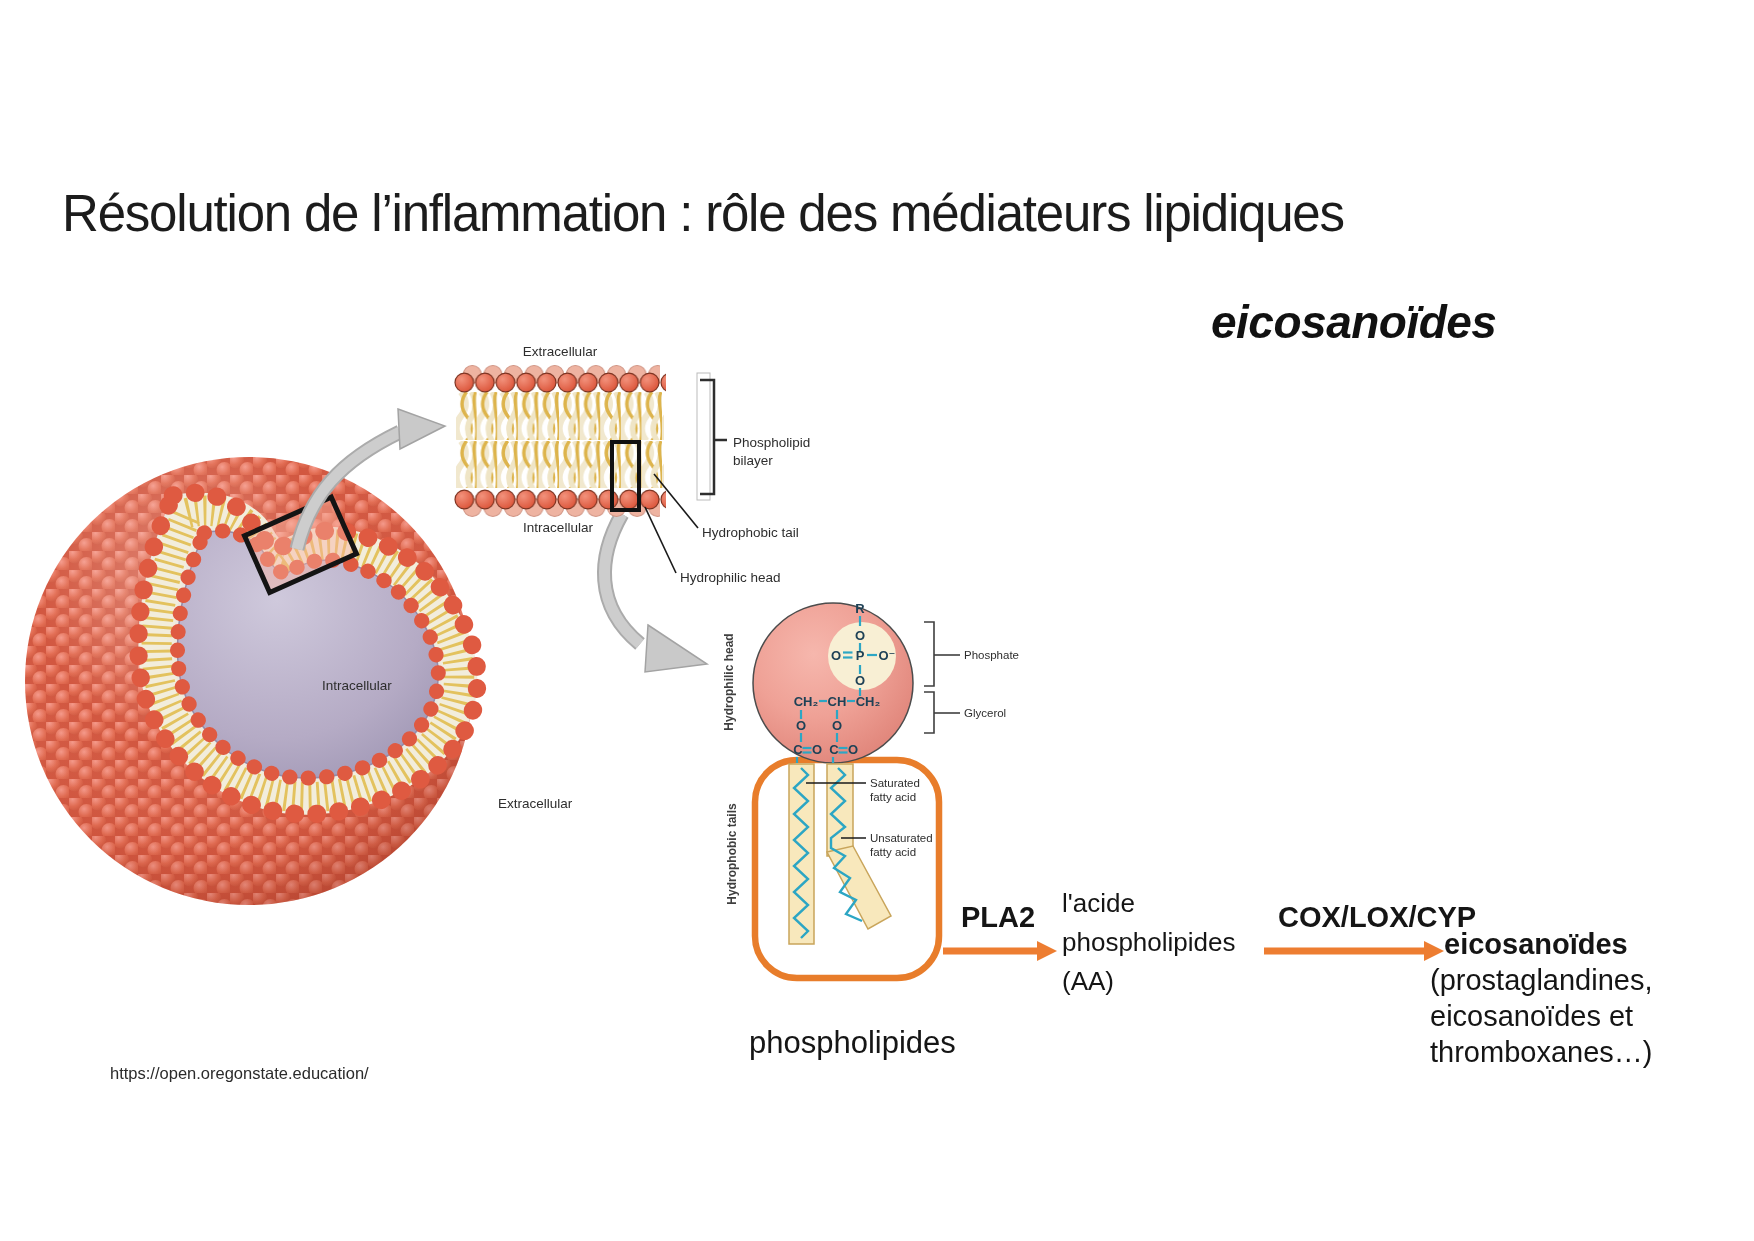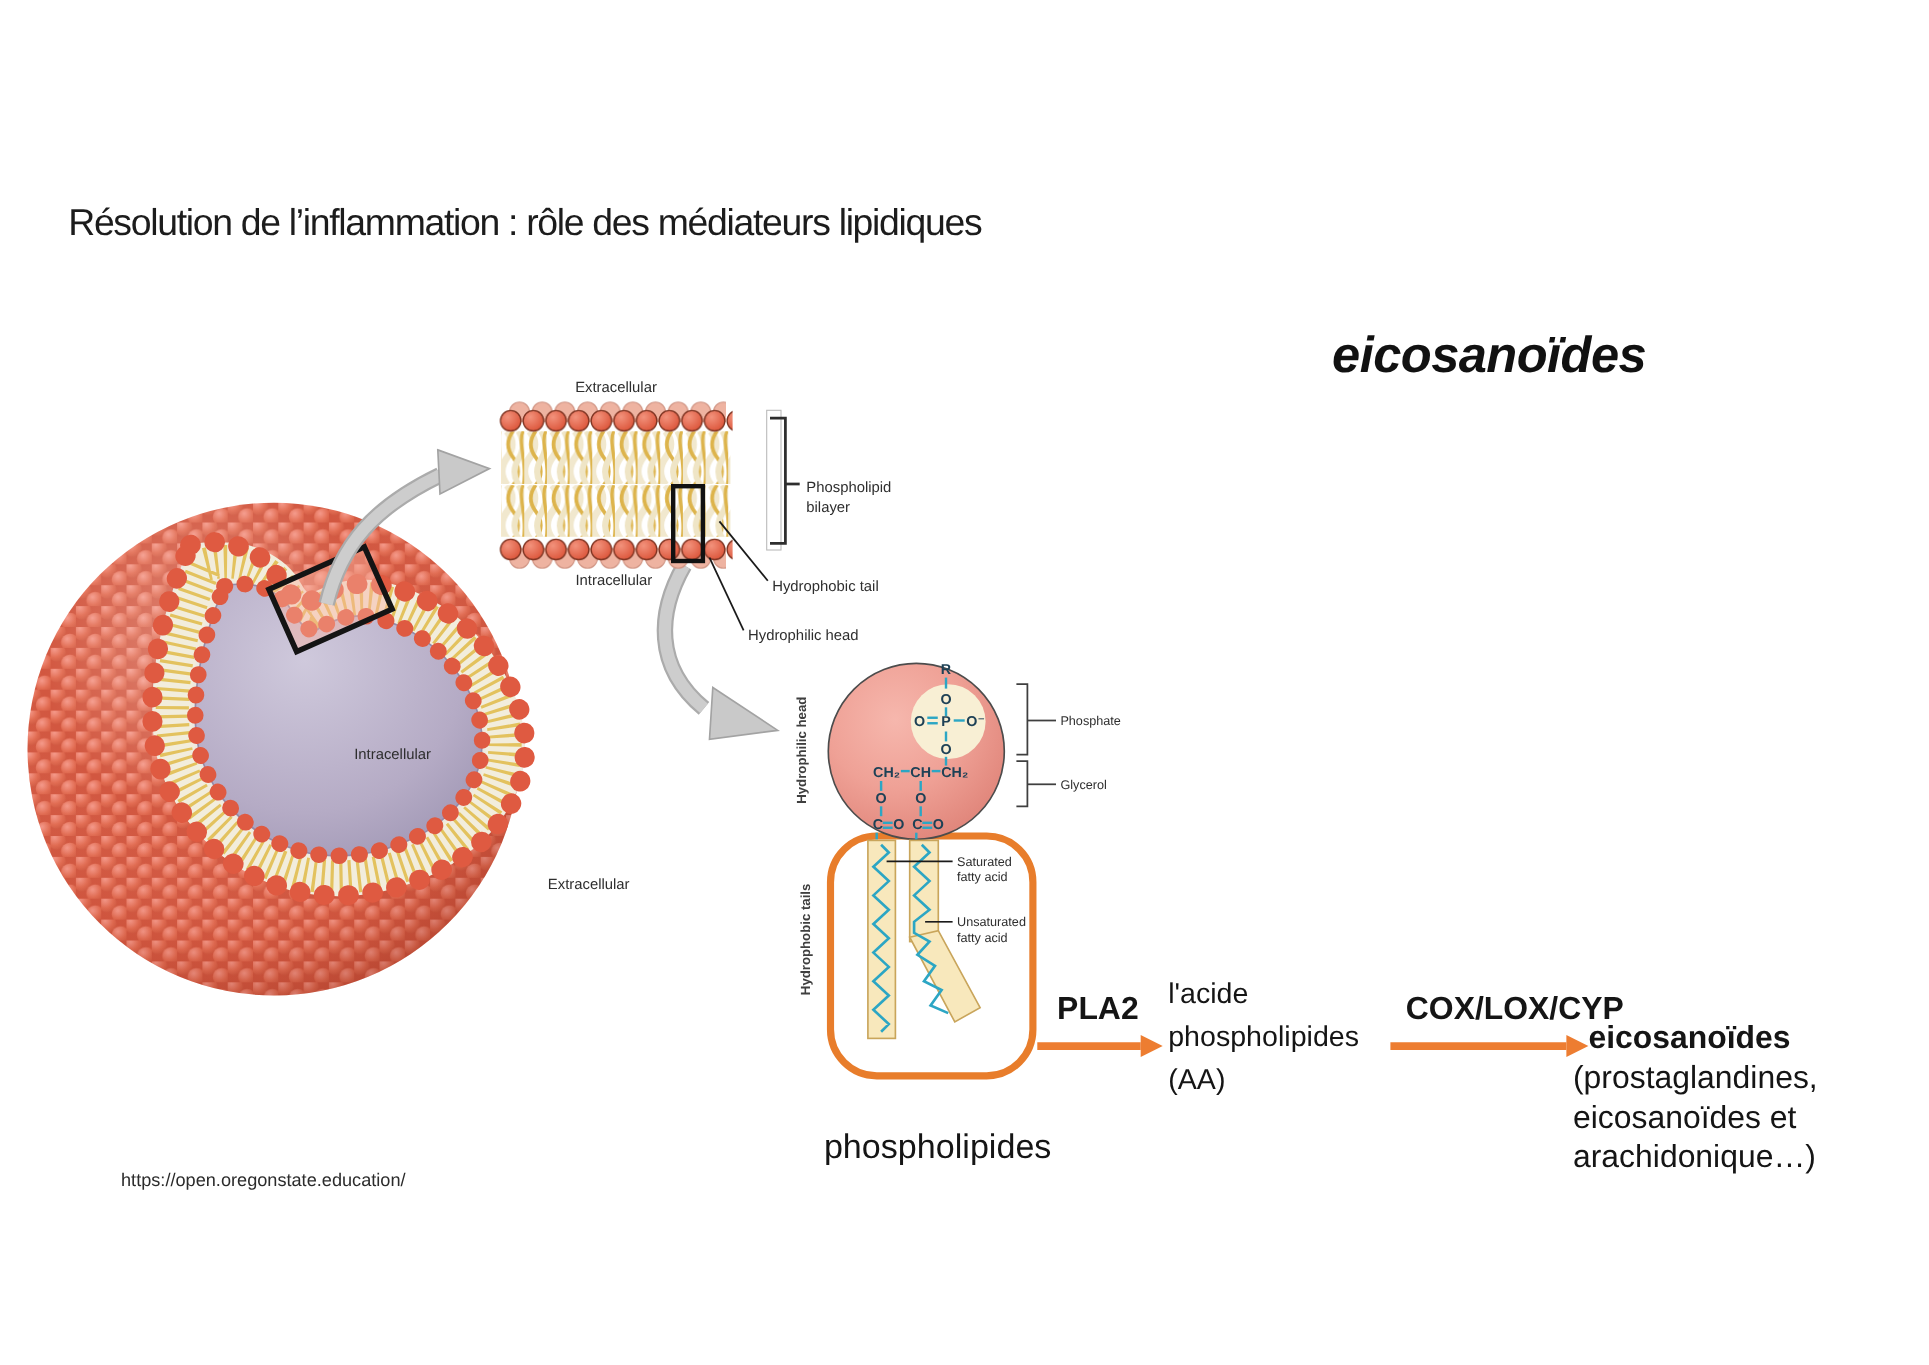--- a/index.html
+++ b/index.html
@@ -4,21 +4,21 @@
 <style>
   html,body{margin:0;padding:0;}
   body{
     width:1754px;height:1241px;position:relative;overflow:hidden;
     background:#ffffff;
     font-family:"Liberation Sans", sans-serif;
     color:#1b1b1b;
   }
   .abs{position:absolute;}
   #title{
-    left:62px;top:184px;font-size:34px;font-weight:400;letter-spacing:-1.2px;
+    left:62px;top:184px;font-size:51px;font-weight:400;letter-spacing:-1.2px;
     color:#1c1c1c;white-space:nowrap;
   }
   #keyword{
     left:1211px;top:295px;font-size:46px;font-style:italic;font-weight:600;
     color:#111;white-space:nowrap;letter-spacing:-0.5px;
   }
   #diagram{left:0;top:0;width:1754px;height:1241px;}
   .enzyme{font-size:29px;font-weight:700;color:#151515;white-space:nowrap;}
   #enzyme1{left:961px;top:901px;}
   #enzyme2{left:1246px;top:901px;margin-left:32px;}
@@ -235,16 +235,16 @@
 <div id="intermediate" class="abs">
   <div>l'acide</div>
   <div>phospholipides</div>
   <div>(AA)</div>
 </div>
 <div id="enzyme2" class="abs enzyme">COX/LOX/CYP</div>
 <div id="product" class="abs">
   <div class="pname">eicosanoïdes</div>
   <div>(prostaglandines,</div>
   <div>eicosanoïdes et</div>
-  <div>arachidonique…)</div>
+  <div>thromboxanes…)</div>
 </div>
 <div id="phospholipides" class="abs">phospholipides</div>
 <div id="sourceurl" class="abs">https://open.oregonstate.education/</div>
 
 </body></html>

